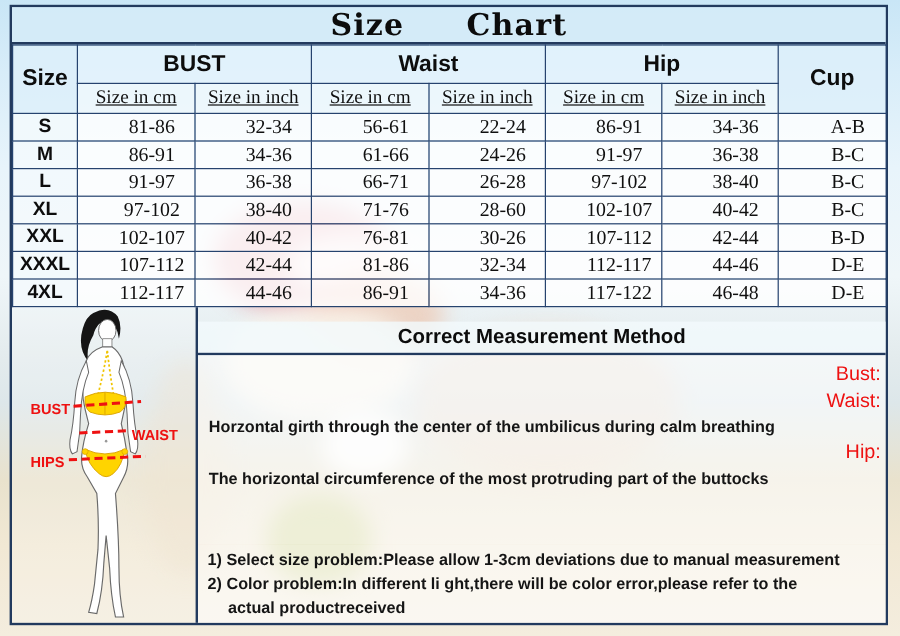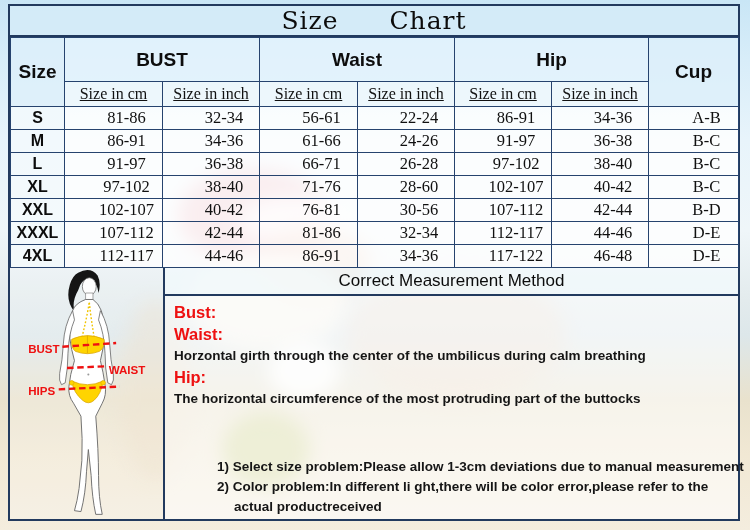--- a/index.html
+++ b/index.html
@@ -16,53 +16,53 @@
   .b4{left:186px;top:252px;width:160px;height:100px;background:rgba(250,246,238,.8);}
   .b5{left:268px;top:342px;width:72px;height:58px;background:rgba(255,255,255,.85);}
   .b6{left:222px;top:412px;width:88px;height:76px;background:rgba(193,204,118,.6);}
   .b7{left:346px;top:270px;width:220px;height:130px;background:rgba(242,208,182,.35);}
   .b8{left:120px;top:300px;width:70px;height:180px;background:rgba(236,220,196,.45);}
   
   .frame{position:absolute;left:8px;top:4px;width:732px;height:517px;
     border:2px solid #223a5e;box-sizing:border-box;display:flex;flex-direction:column;}
   .title-row{height:29px;flex:0 0 29px;border-bottom:2px solid #223a5e;
     background:rgba(213,235,248,.85);display:flex;align-items:center;justify-content:center;
-    font-family:"DejaVu Serif",serif;font-weight:normal;font-size:25px;color:#0c0c0c;
+    font-family:"DejaVu Serif",serif;font-weight:bold;font-size:25px;color:#0c0c0c;
     letter-spacing:1px;word-spacing:42px;}
   
   table.size-table{border-collapse:collapse;table-layout:fixed;width:100%;flex:0 0 auto;}
   table.size-table th,table.size-table td{border:1.5px solid #26436e;padding:0;
     text-align:center;vertical-align:middle;overflow:hidden;}
-  tr.grp{height:44px;} tr.sub{height:25px;}
+  tr.grp{height:32px;} tr.sub{height:25px;}
   tbody.sizes tr{height:23px;}
   th.corner,th.cup{font-size:19px;font-weight:bold;color:#0d0d0d;
     background:rgba(222,239,250,.78);}
   th.group{font-size:19px;font-weight:bold;color:#0d0d0d;background:rgba(228,243,252,.78);}
   th.subh{font-family:"Liberation Serif",serif;font-weight:normal;font-size:16px;
     color:#111;background:rgba(240,249,253,.8);text-decoration:underline;}
   tbody.sizes th{font-size:16px;font-weight:bold;color:#0d0d0d;background:rgba(244,250,253,.82);}
   tbody.sizes td{font-family:"Liberation Serif",serif;font-size:16.5px;color:#101010;
     background:rgba(255,255,255,.8);padding-left:26px;}
   
   .bottom{flex:1;display:flex;min-height:0;}
   .figure-panel{flex:0 0 153px;border-right:2px solid #223a5e;position:relative;
     background:rgba(255,255,255,.22);}
   .figure-panel svg{display:block;width:100%;height:100%;}
   .method-panel{flex:1;display:flex;flex-direction:column;min-width:0;}
   .method-title{flex:0 0 26px;border-bottom:2px solid #223a5e;background:rgba(243,250,253,.8);
     display:flex;align-items:center;justify-content:center;
-    font-size:17px;font-weight:normal;color:#0c0c0c;}
+    font-size:17px;font-weight:bold;color:#0c0c0c;margin-top:12px;}
   .method-body{flex:1;background:rgba(255,255,255,.6);padding:5px 4px 2px 9px;}
-  .m-label{font-size:16.5px;font-weight:bold;color:#ee1111;line-height:22px;white-space:nowrap;}
+  .m-label{font-size:16.5px;font-weight:normal;color:#ee1111;line-height:22px;white-space:nowrap;text-align:right;}
   .m-line{font-size:13.5px;font-weight:bold;color:#151515;line-height:21px;white-space:nowrap;}
   .note-title{flex:0 0 29px;border-top:2px solid #223a5e;border-bottom:2px solid #223a5e;
     background:rgba(244,250,253,.75);display:flex;align-items:center;justify-content:center;
     font-size:21px;font-weight:bold;color:#0c0c0c;letter-spacing:.5px;}
   .note-body{flex:0 0 auto;background:rgba(255,255,255,.6);padding:3px 3px 2px 8px;}
-  .n-line{font-size:13.5px;font-weight:bold;color:#151515;line-height:20px;white-space:nowrap;margin-left:44px;}
+  .n-line{font-size:13.5px;font-weight:bold;color:#151515;line-height:20px;white-space:nowrap;}
   .n-indent{padding-left:17px;}
   .fig-label{font-size:12.5px;font-weight:bold;fill:#ee1111;
     font-family:"Liberation Sans",sans-serif;}
 </style>
 </head>
 <body>
 
 <div class="page">
 
   <div class="backdrop">
@@ -147,21 +147,21 @@
           <td>28-60</td>
           <td>102-107</td>
           <td>40-42</td>
           <td>B-C</td>
         </tr>
         <tr>
           <th>XXL</th>
           <td>102-107</td>
           <td>40-42</td>
           <td>76-81</td>
-          <td>30-56</td>
+          <td>30-26</td>
           <td>107-112</td>
           <td>42-44</td>
           <td>B-D</td>
         </tr>
         <tr>
           <th>XXXL</th>
           <td>107-112</td>
           <td>42-44</td>
           <td>81-86</td>
           <td>32-34</td>

